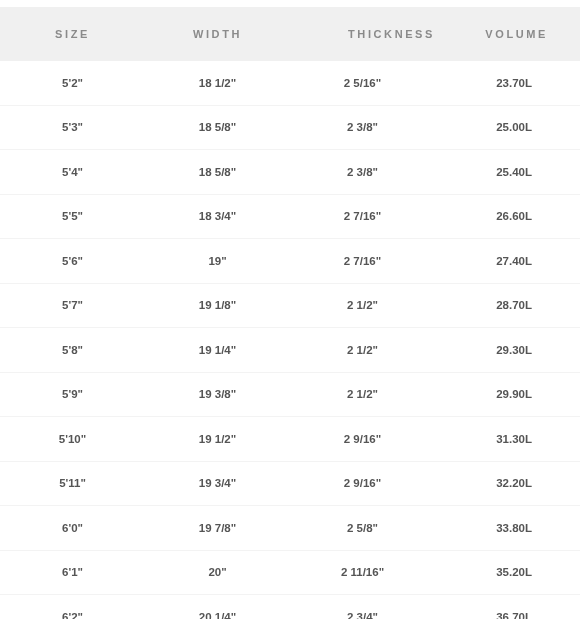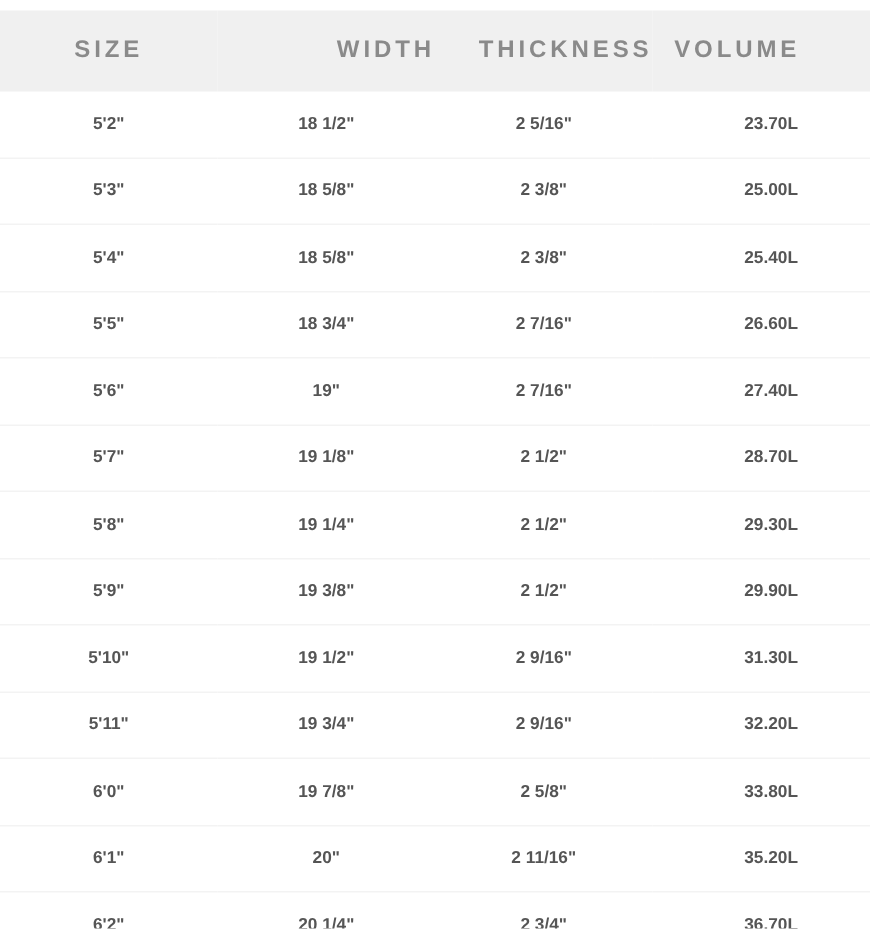--- a/index.html
+++ b/index.html
@@ -21,33 +21,33 @@
   }
   .spacer-row td {
     height: 7px;
     padding: 0;
     border: none;
     background: #ffffff;
   }
   thead th {
     background: #f0f0f0;
     color: #8a8a8a;
-    font-size: 16px;
+    font-size: 11px;
     font-weight: 700;
     letter-spacing: 2.6px;
     text-transform: uppercase;
     height: 54px;
     padding: 0;
     border: none;
     vertical-align: middle;
   }
   th.col-size    { width: 96px;  text-align: center; }
-  th.col-width   { width: 140px; text-align: right; }
+  th.col-width   { width: 140px; text-align: center; }
   th.col-thick   { width: 204px; text-align: right; }
-  th.col-volume  { width: 140px; padding-right: 32px; }
+  th.col-volume  { width: 140px; text-align: right; padding-right: 32px; }
 
   tbody td {
     height: 43.5px;
     padding: 0;
     font-size: 11.5px;
     font-weight: 700;
     color: #555555;
     vertical-align: middle;
     border-bottom: 1px solid #f3f3f3;
   }

